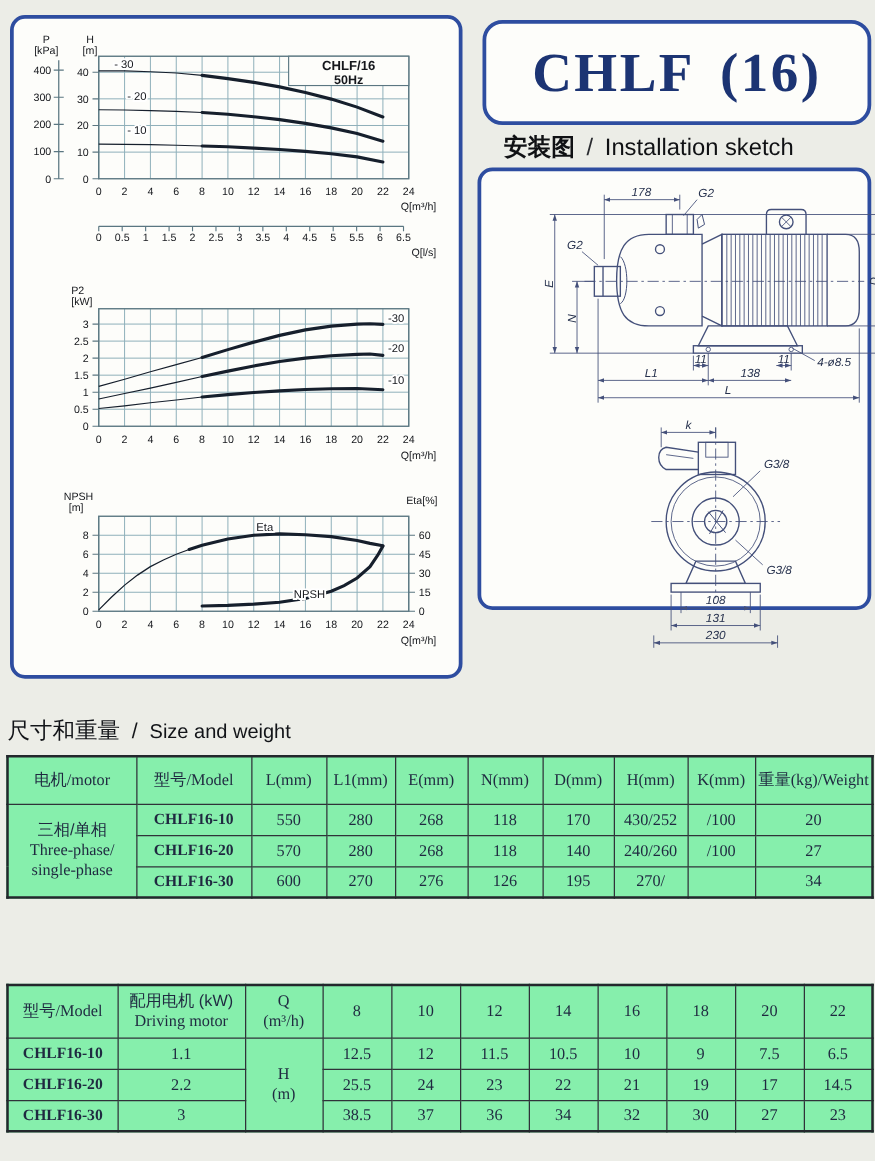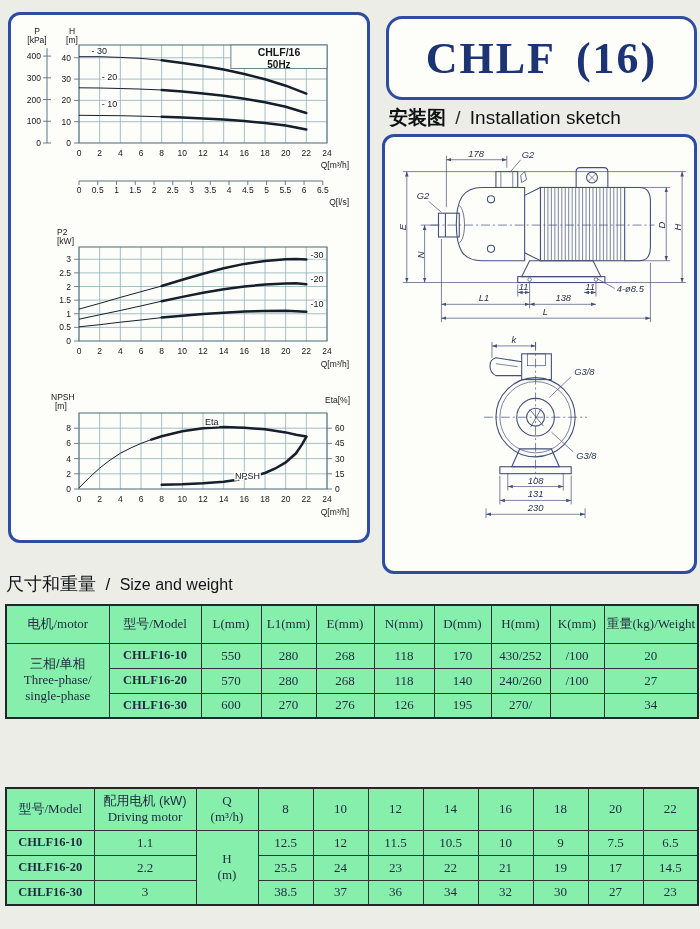--- a/index.html
+++ b/index.html
@@ -4,24 +4,24 @@
 <style>
   html,body{margin:0;padding:0;}
   #page{position:relative;width:700px;height:929px;background:#ecede7;overflow:hidden;
         font-family:"Liberation Sans",sans-serif;}
   .panel{position:absolute;background:#fdfdfa;border:3px solid #2e4da0;border-radius:12px;box-sizing:border-box;}
   #charts-panel{left:8px;top:12px;width:362px;height:531px;padding:6px 0 0 2px;}
   #title-box{left:386px;top:16px;width:311px;height:84px;border-radius:16px;border-width:3px;
              display:flex;align-items:center;justify-content:center;}
   .title-text{font-family:"Liberation Serif",serif;font-weight:bold;font-size:44px;color:#1c3473;letter-spacing:2px;white-space:nowrap;}
   .title-part2{margin-left:20px;}
-  #install-heading{position:absolute;left:389px;top:105px;font-size:19px;color:#101114;white-space:nowrap;}
+  #install-heading{position:absolute;left:403px;top:105px;font-size:19px;color:#101114;white-space:nowrap;}
   #install-heading .cn{font-weight:bold;}
   #install-heading .sep{margin:0 4px;color:#2a2c30;}
-  #sketch-panel{left:382px;top:134px;width:315px;height:440px;}
+  #sketch-panel{left:382px;top:134px;width:315px;height:354px;padding-left:37px;}
   .section-heading{position:absolute;white-space:nowrap;color:#121418;}
   .section-heading .cn{font-weight:normal;font-size:18px;}
   .section-heading .sep{font-size:17px;margin:0 5px;}
   .section-heading .en{font-size:16px;}
   #size-heading{left:6px;top:572px;}
   #perf-heading{left:6px;top:758px;}
   table{border-collapse:collapse;table-layout:fixed;background:#86efac;}
   #size-table{position:absolute;left:5px;top:604px;width:692px;border:2px solid #23272c;}
   #perf-table{position:absolute;left:5px;top:787px;width:692px;border:2px solid #23272c;}
   td,th{border:1px solid #2f3338;text-align:center;vertical-align:middle;

